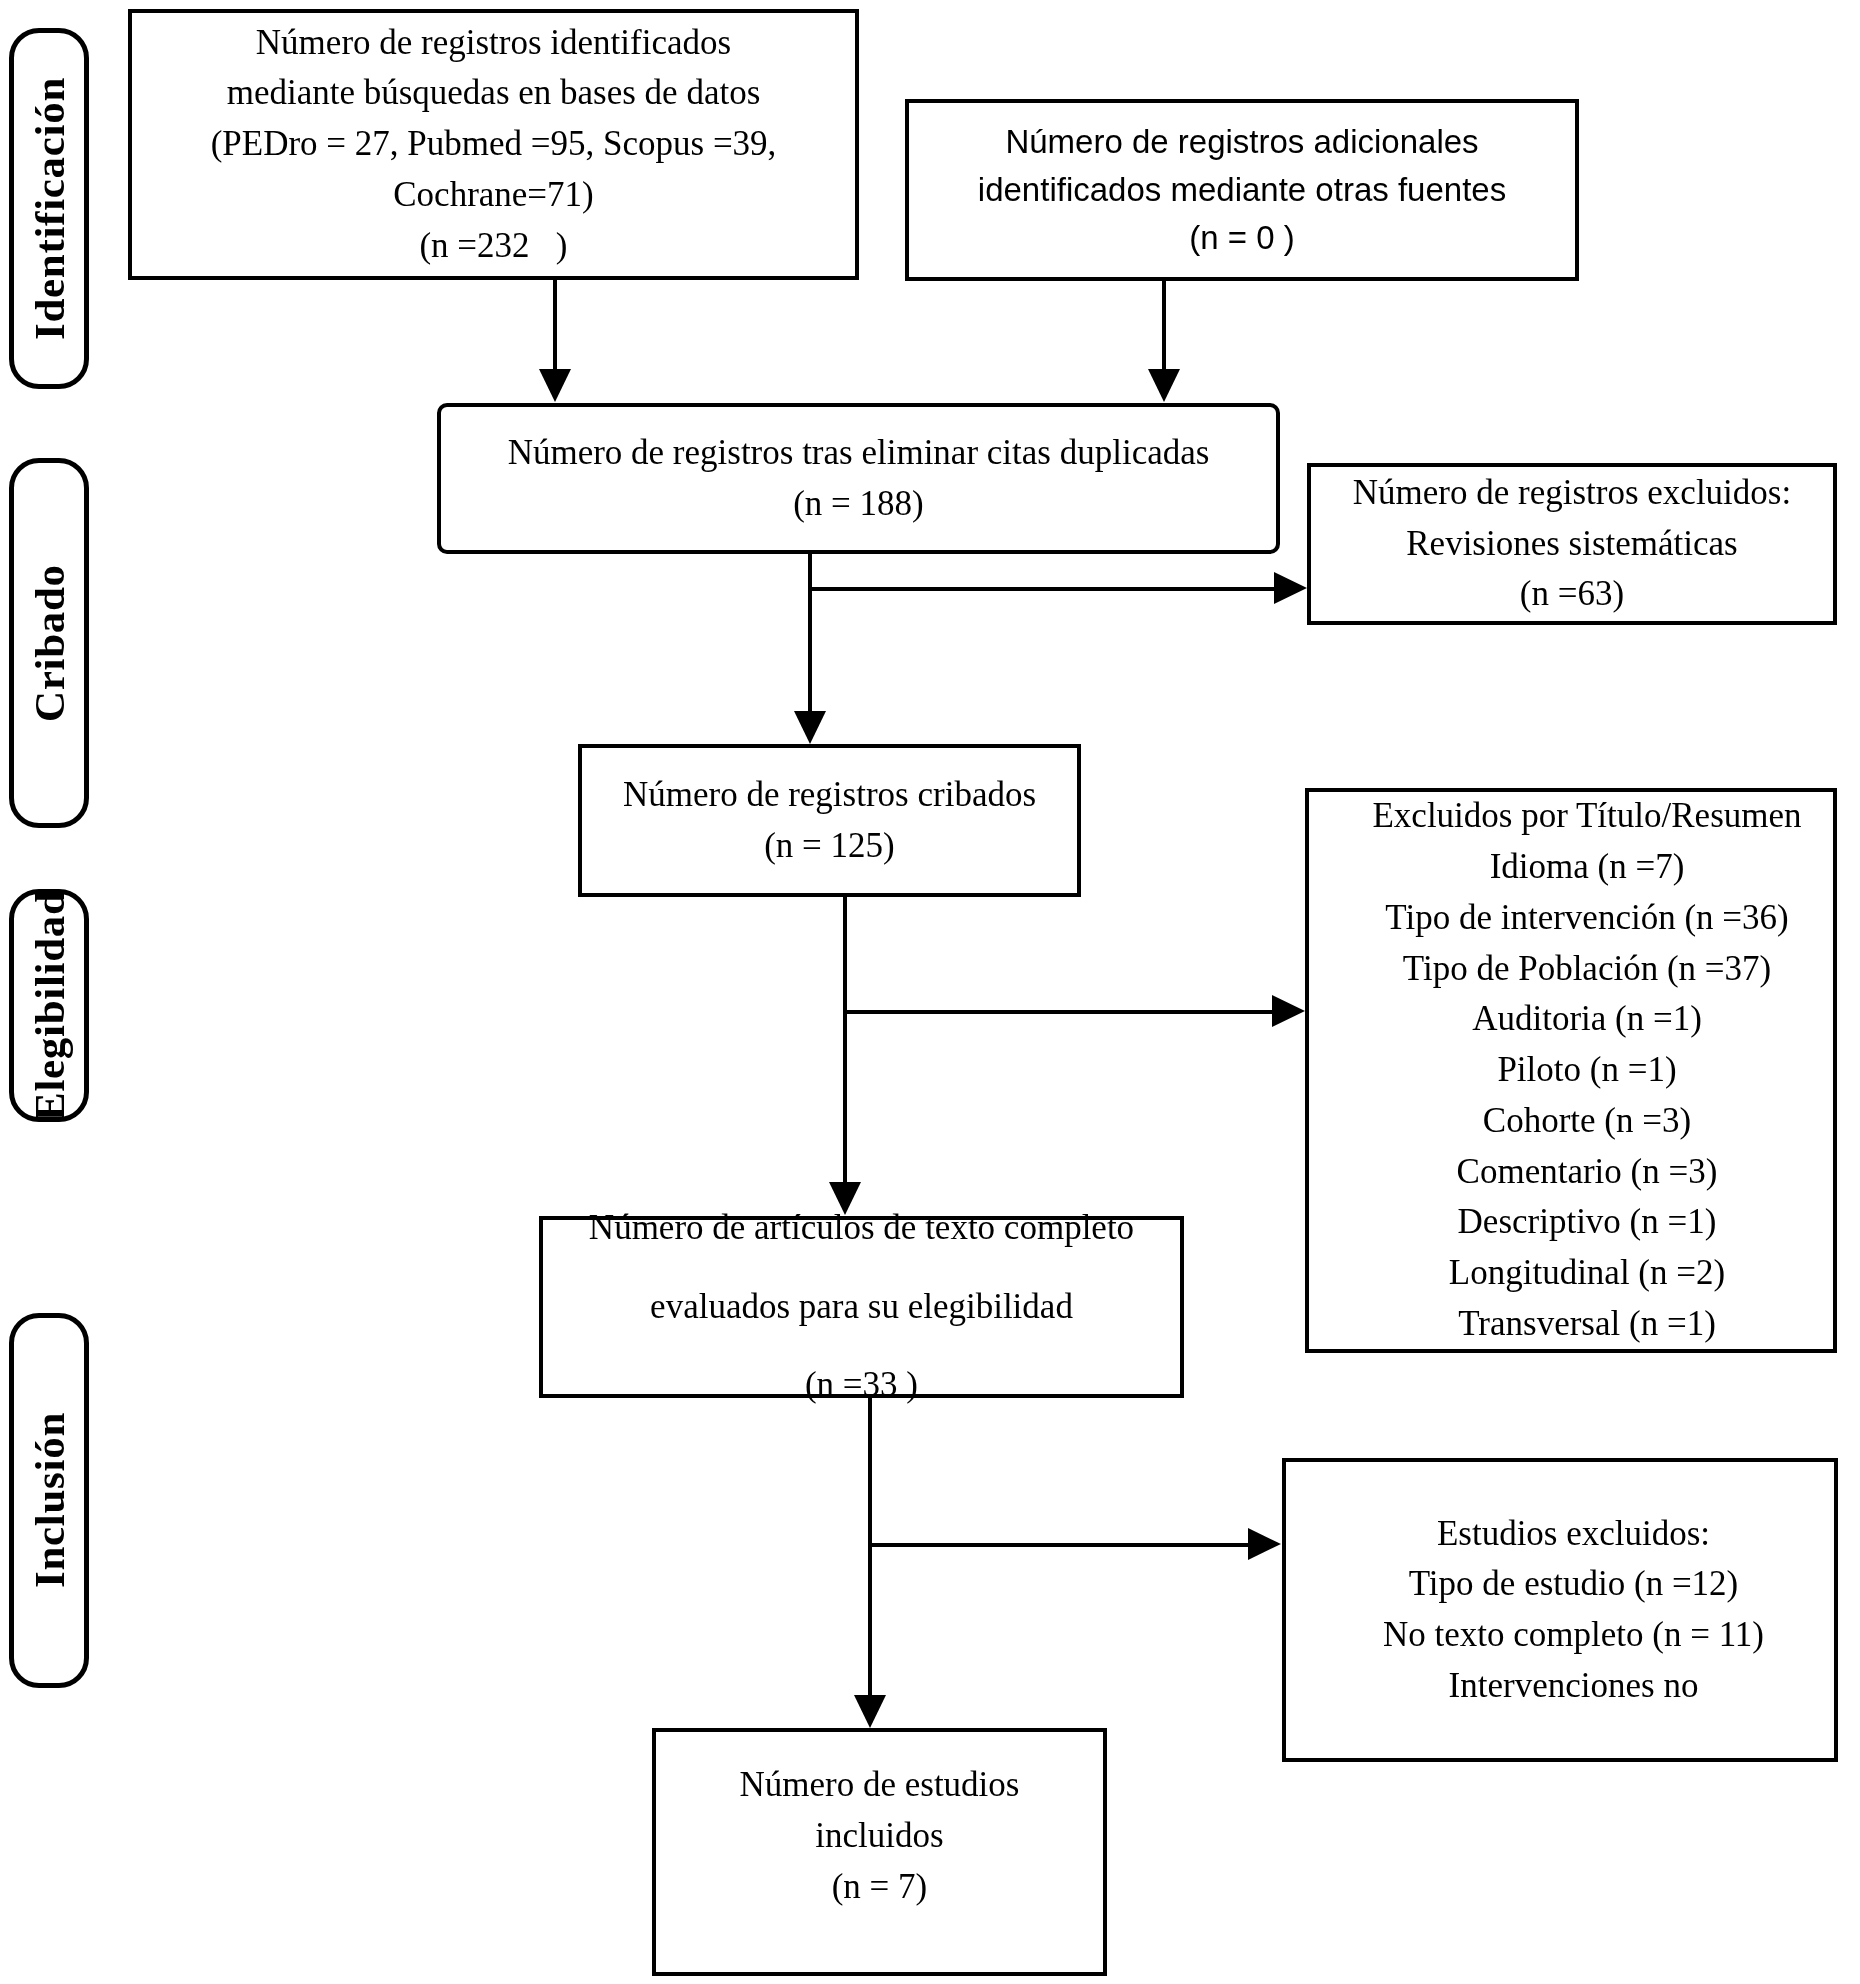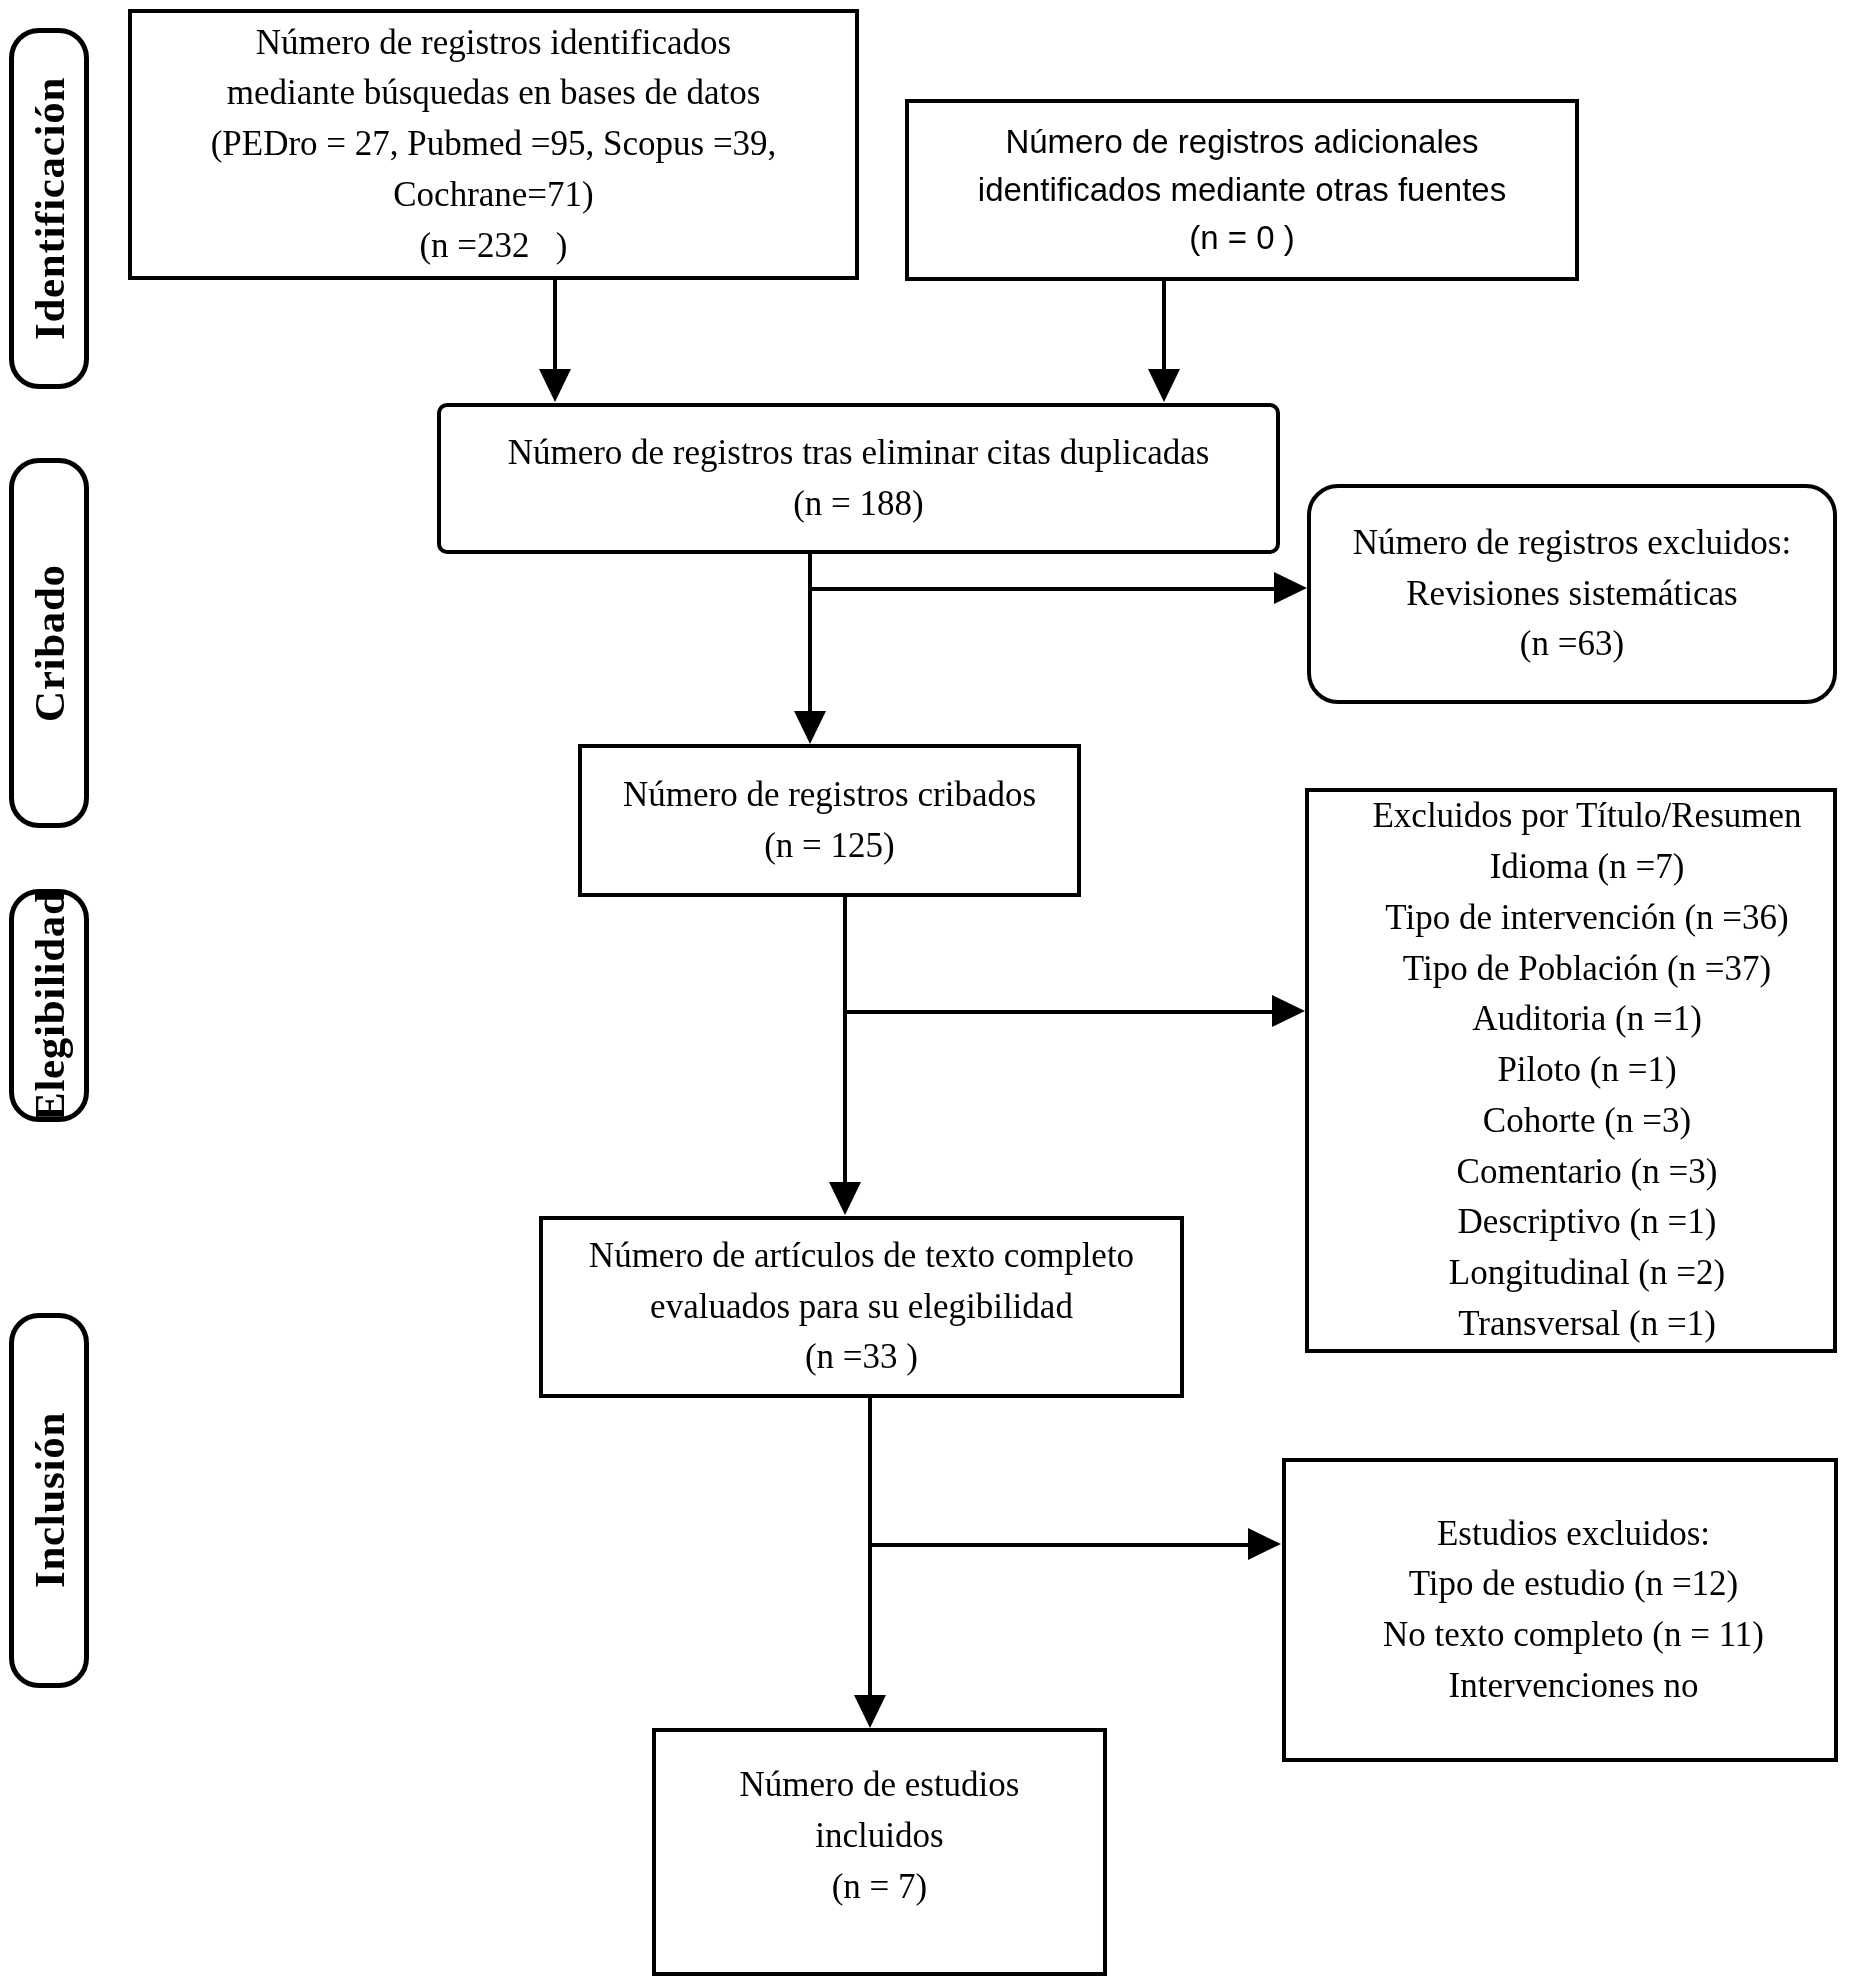--- a/index.html
+++ b/index.html
@@ -90,21 +90,21 @@
     <div class="box-line">Número de registros adicionales</div>
     <div class="box-line">identificados mediante otras fuentes</div>
     <div class="box-line">(n = 0 )</div>
   </div>
 
   <div class="flowbox" style="left:437px; top:403px; width:843px; height:151px;border-radius:10px;">
     <div class="box-line">Número de registros tras eliminar citas duplicadas</div>
     <div class="box-line">(n = 188)</div>
   </div>
 
-  <div class="flowbox" style="left:1307px; top:484px; width:530px; height:220px;border-radius:31px;">
+  <div class="flowbox" style="left:1307px; top:463px; width:530px; height:162px;">
     <div class="box-line">Número de registros excluidos:</div>
     <div class="box-line">Revisiones sistemáticas</div>
     <div class="box-line">(n =63)</div>
   </div>
 
   <div class="flowbox" style="left:578px; top:744px; width:503px; height:153px;">
     <div class="box-line">Número de registros cribados</div>
     <div class="box-line">(n = 125)</div>
   </div>
 
@@ -115,21 +115,21 @@
     <div class="box-line">Tipo de Población (n =37)</div>
     <div class="box-line">Auditoria (n =1)</div>
     <div class="box-line">Piloto (n =1)</div>
     <div class="box-line">Cohorte (n =3)</div>
     <div class="box-line">Comentario (n =3)</div>
     <div class="box-line">Descriptivo (n =1)</div>
     <div class="box-line">Longitudinal (n =2)</div>
     <div class="box-line">Transversal (n =1)</div>
   </div>
 
-  <div class="flowbox" style="left:539px; top:1216px; width:645px; height:182px;">
+  <div class="flowbox" style="left:539px; top:1216px; width:645px; height:182px;gap:28px;">
     <div class="box-line">Número de artículos de texto completo</div>
     <div class="box-line">evaluados para su elegibilidad</div>
     <div class="box-line">(n =33 )</div>
   </div>
 
   <div class="flowbox" style="left:1282px; top:1458px; width:556px; height:304px;padding-left:27px;">
     <div class="box-line">Estudios excluidos:</div>
     <div class="box-line">Tipo de estudio (n =12)</div>
     <div class="box-line">No texto completo (n = 11)</div>
     <div class="box-line">Intervenciones no</div>

